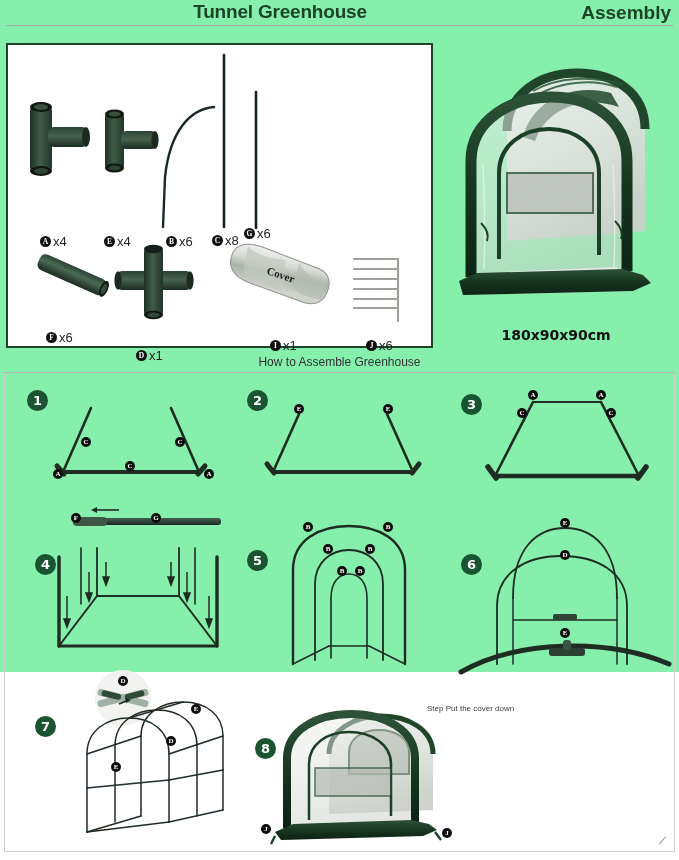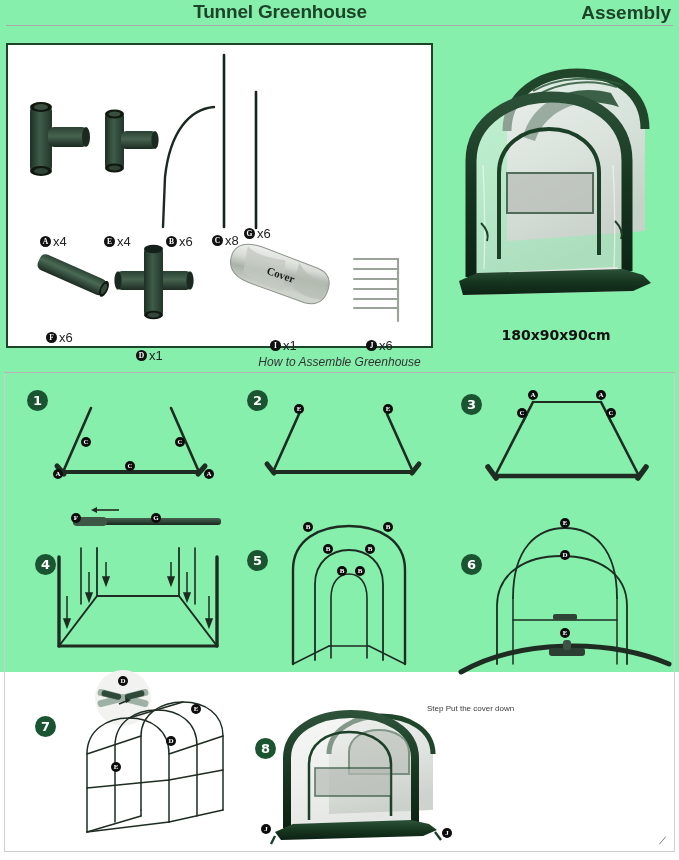--- a/index.html
+++ b/index.html
@@ -123,21 +123,20 @@
   }
 
   
   .assemble-caption {
     position: absolute;
     left: 0; top: 355px;
     width: 679px;
     text-align: center;
     font-size: 12px;
     color: #333;
-    font-style: italic;
   }
   .caption-rule {
     position: absolute;
     left: 4px; top: 372px;
     width: 671px;
     height: 1px;
     background: #b5b5b5;
   }
 
   

